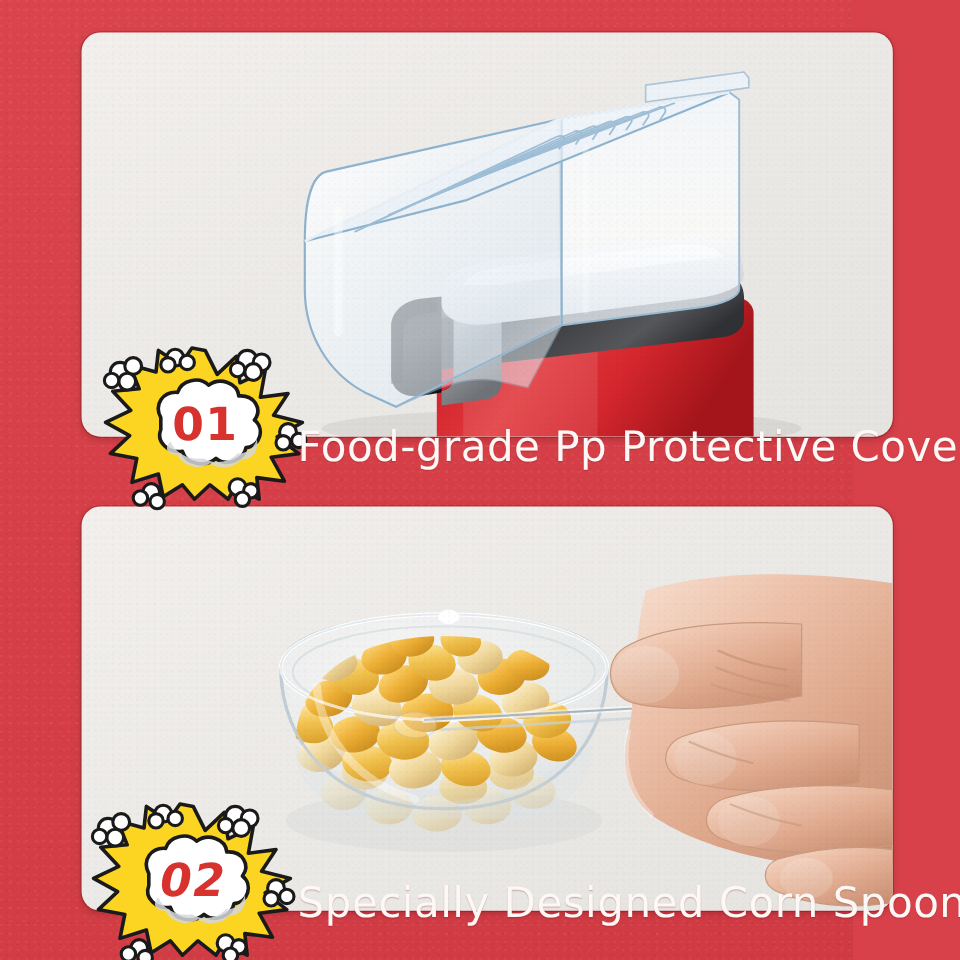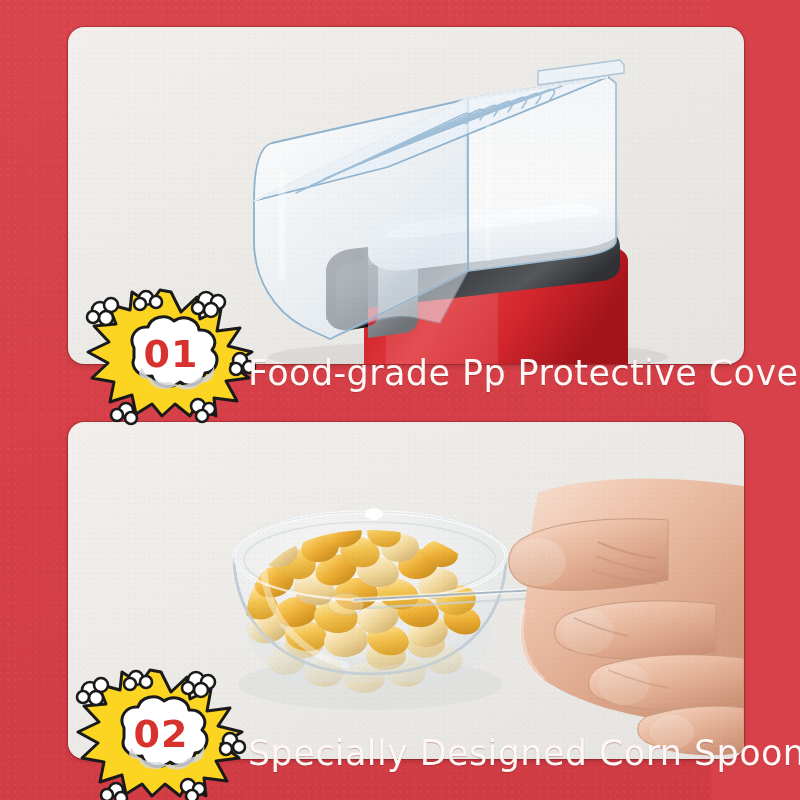--- a/index.html
+++ b/index.html
@@ -65,21 +65,21 @@
   #caption-1 { top: 353px; }
   #caption-2 { top: 733px; }
 
   
   .badge {
     position: absolute;
     width: 178px;
     height: 128px;
   }
   #badge-1 { left: 82px; top: 288px; }
-  #badge-2 { left: 72px; top: 668px; }
+  #badge-2 { left: 72px; top: 668px; font-style: italic; }
   .badge svg { display: block; width: 100%; height: 100%; overflow: visible; }
   .badge-number {
     font-family: "DejaVu Sans", sans-serif;
     font-size: 38px;
     font-weight: 700;
     letter-spacing: 1px;
   }
 </style>
 </head>
 <body>

